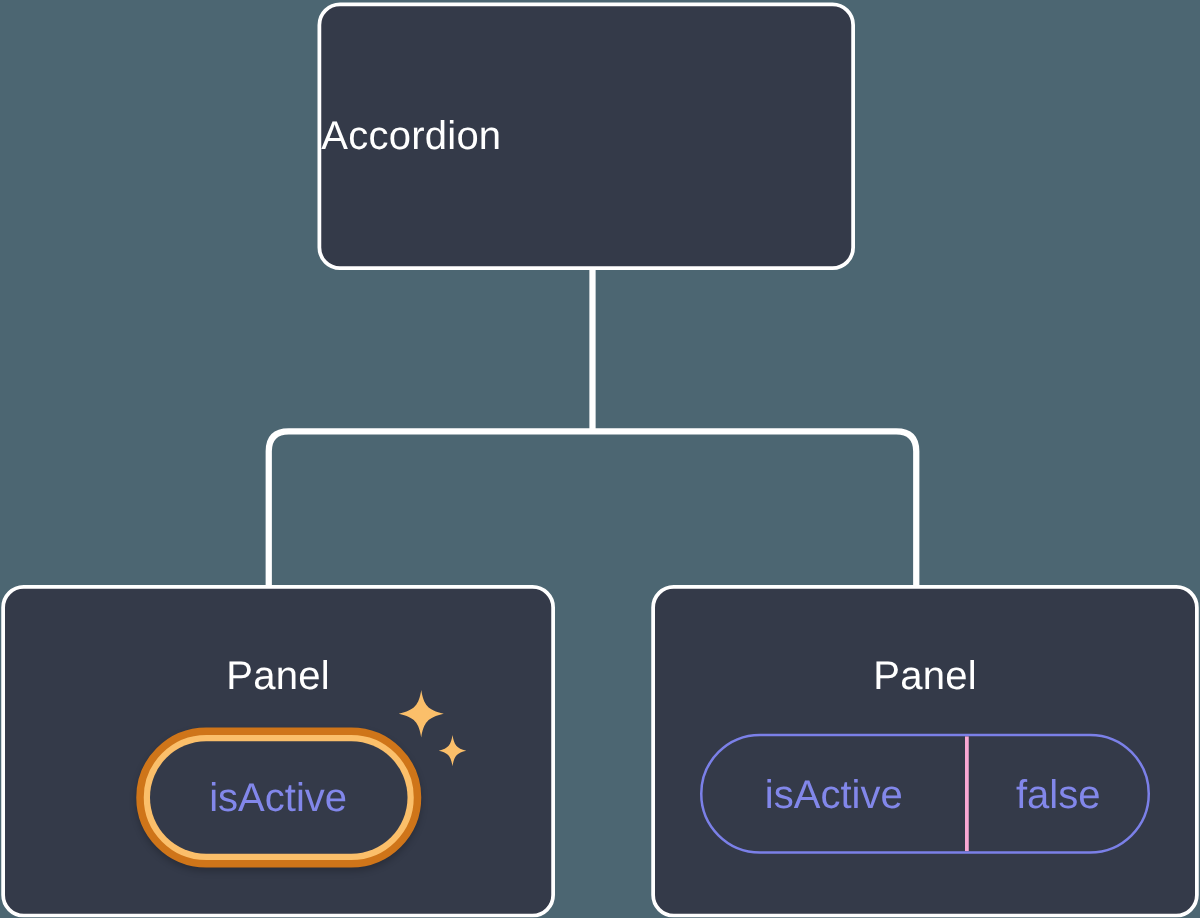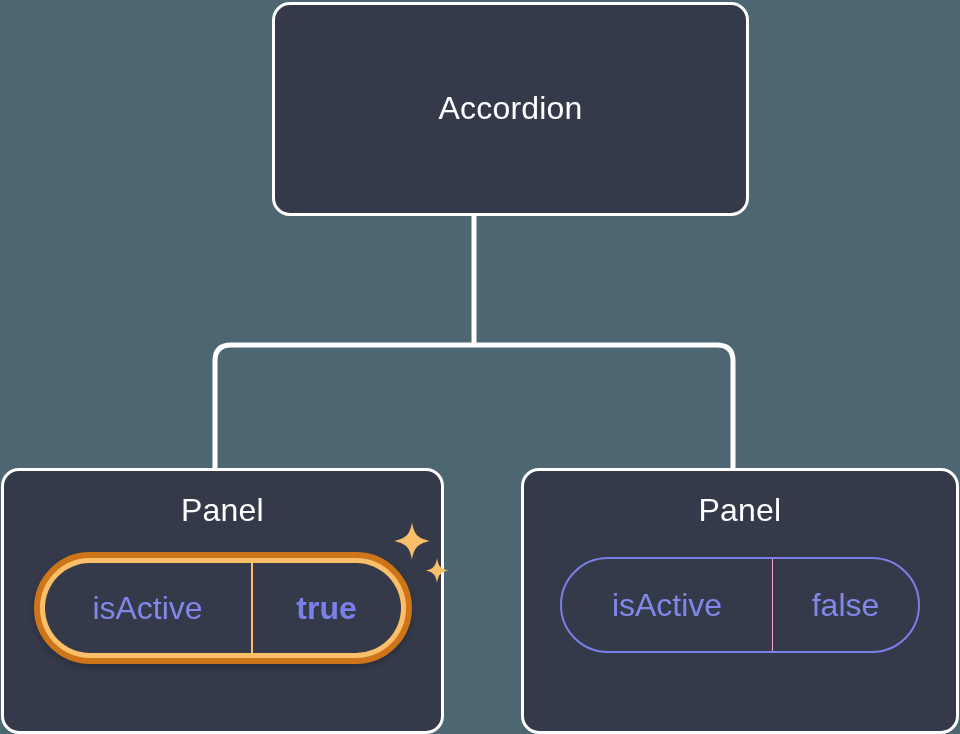--- a/index.html
+++ b/index.html
@@ -35,48 +35,48 @@
     color: #ffffff;
     font-size: 32px;
     font-weight: 400;
     text-align: center;
     letter-spacing: 0.2px;
     line-height: 1.1;
   }
 
   
   #root-node {
-    left: 272px;
+    left: 254px;
     top: 2px;
-    width: 477px;
+    width: 430px;
     height: 214px;
     display: flex;
     align-items: center;
-    justify-content: center;
+    justify-content: flex-start;
   }
 
   
   .connector {
     position: absolute;
     left: 0;
     top: 0;
     width: 960px;
     height: 734px;
     pointer-events: none;
   }
 
   
   #panel-left  { left: 1px;   top: 468px; width: 443px; height: 266px; }
   #panel-right { left: 521px; top: 468px; width: 438px; height: 266px; }
 
   .panel-inner {
     position: relative;
     width: 100%;
     height: 100%;
-    padding-top: 22px;
+    padding-top: 52px;
     display: flex;
     flex-direction: column;
     align-items: center;
   }
 
   
   .pill {
     display: flex;
     align-items: stretch;
     border-radius: 999px;
@@ -98,21 +98,21 @@
     border: 2px solid #7b80e8;
     height: 96px;
   }
   .pill-plain .pill-cell {
     color: #8287ea;
     font-weight: 400;
     padding: 0 34px;
   }
   .pill-plain .pill-cell.pill-key   { min-width: 210px; }
   .pill-plain .pill-cell.pill-value {
-    border-left: 1px solid #f9a8d4;
+    border-left: 3px solid #f9a8d4;
     min-width: 146px;
   }
 
   
   .pill-highlight-wrap {
     position: relative;
     margin-top: 24px;
   }
   .pill-highlight {
     border-radius: 999px;
@@ -172,21 +172,20 @@
   <div class="node" id="panel-left">
     <div class="panel-inner">
 
       <div class="node-title">Panel</div>
 
       <div class="pill-highlight-wrap">
 
         <div class="pill-highlight">
           <div class="pill-highlight-core">
             <div class="pill-cell pill-key">isActive</div>
-            <div class="pill-cell pill-value">true</div>
           </div>
         </div>
 
         <svg class="sparkle" viewBox="0 0 62 72" xmlns="http://www.w3.org/2000/svg">
           <path d="M22 2 C24 14 27 18 40 21 C27 24 24 28 22 40 C20 28 17 24 4 21 C17 18 20 14 22 2 Z" fill="#fbbf6a"></path>
           <path d="M47 38 C48.3 46 50.2 48.7 58 50.5 C50.2 52.3 48.3 55 47 63 C45.7 55 43.8 52.3 36 50.5 C43.8 48.7 45.7 46 47 38 Z" fill="#fbbf6a"></path>
         </svg>
 
       </div>
     </div>

